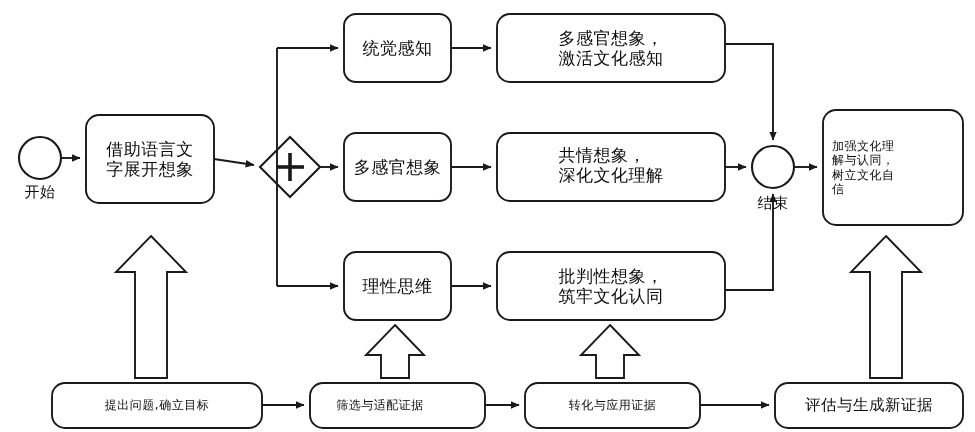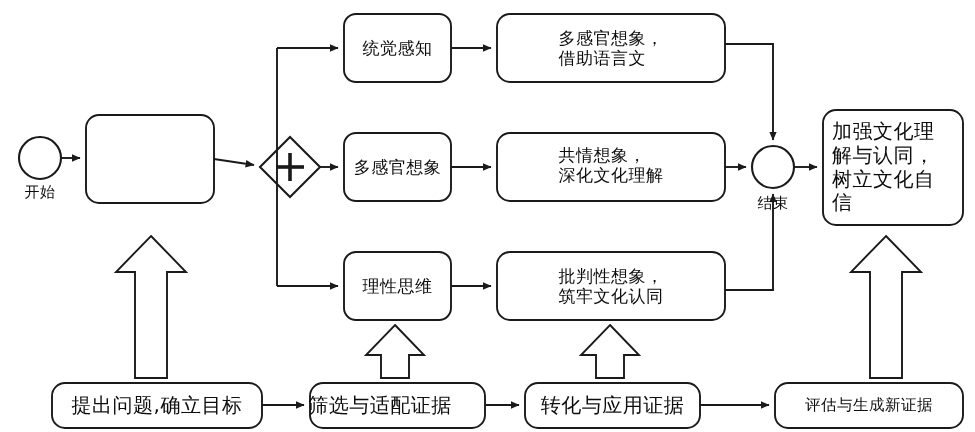--- a/index.html
+++ b/index.html
@@ -23,21 +23,21 @@
     white-space:pre;
     letter-spacing:0.5px;
     display:flex;
     align-items:center;
     justify-content:center;
     text-align:left;
     pointer-events:none;
   }
   .lbl.left{justify-content:flex-start;text-align:left;}
   .t15{font-size:15.5px;}
-  .t16{font-size:20px;}
+  .t16{font-size:12px;}
   .t17{font-size:17px;}
   .evlabel{font-size:15px;}
 </style>
 </head>
 <body>
 
 <div id="stage">
 
   <svg id="diagram" viewBox="0 0 975 432">
     <defs>
@@ -103,27 +103,29 @@
 
     <polygon class="blockarrow" points="610,325 639,355 624,355 624,378 596,378 596,355 581,355"></polygon>
 
     <polygon class="blockarrow" points="886,236 921,272 902,272 902,378 870,378 870,272 851,272"></polygon>
   </svg>
 
   <div class="lbl evlabel" style="left:6px;top:182px;width:68px;height:22px;">开始</div>
 
   <div class="lbl evlabel" style="left:739px;top:193px;width:68px;height:22px;">结束</div>
 
+  <div class="lbl t17" style="left:86px;top:115px;width:128px;height:88px;">借助语言文
+字展开想象</div>
 
   <div class="lbl t17" style="left:344px;top:14px;width:107px;height:68px;">统觉感知</div>
   <div class="lbl t17" style="left:344px;top:133px;width:107px;height:68px;">多感官想象</div>
   <div class="lbl t17" style="left:344px;top:252px;width:107px;height:68px;">理性思维</div>
 
   <div class="lbl t17" style="left:497px;top:14px;width:228px;height:68px;">多感官想象，
-借助语言文</div>
+激活文化感知</div>
   <div class="lbl t17" style="left:497px;top:133px;width:228px;height:68px;font-family:Liberation Mono, monospace;">共情想象，
 深化文化理解</div>
   <div class="lbl t17" style="left:497px;top:252px;width:228px;height:68px;">批判性想象，
 筑牢文化认同</div>
 
   <div class="lbl t16 left" style="left:832px;top:110px;width:130px;height:115px;">加强文化理
 解与认同，
 树立文化自
 信</div>
 

